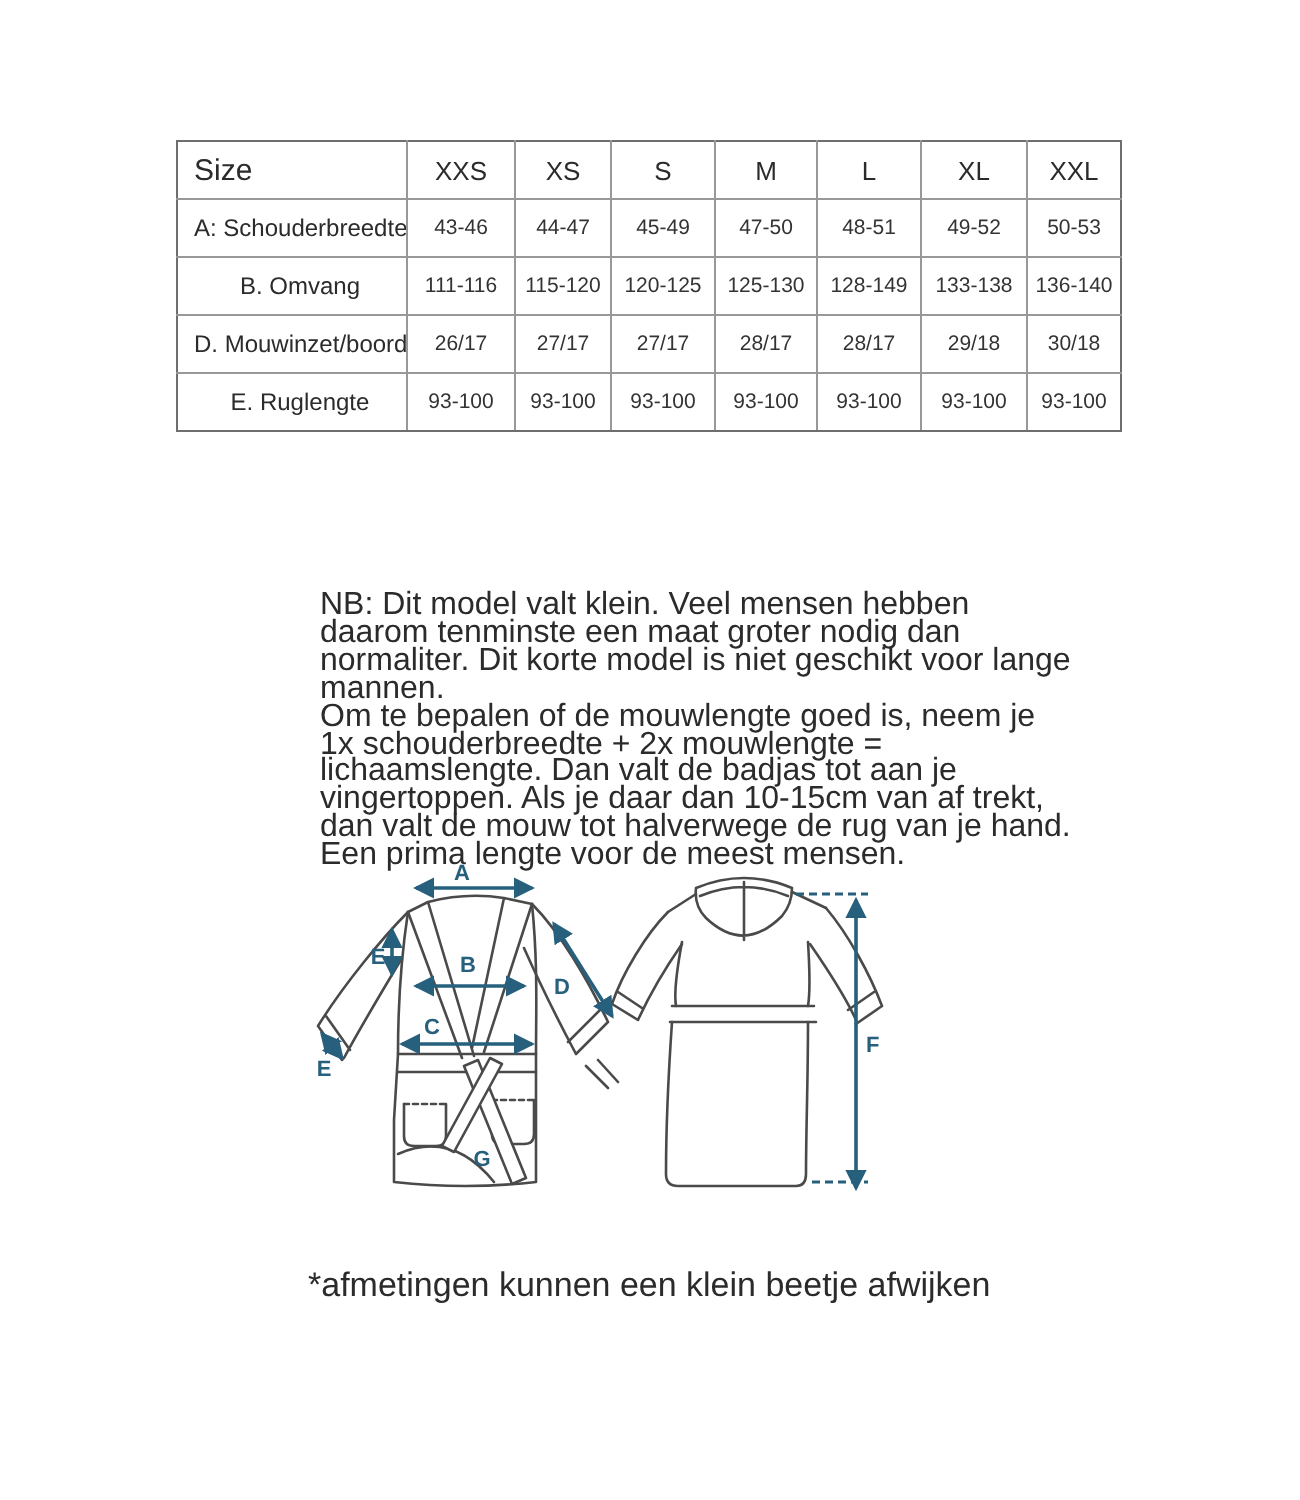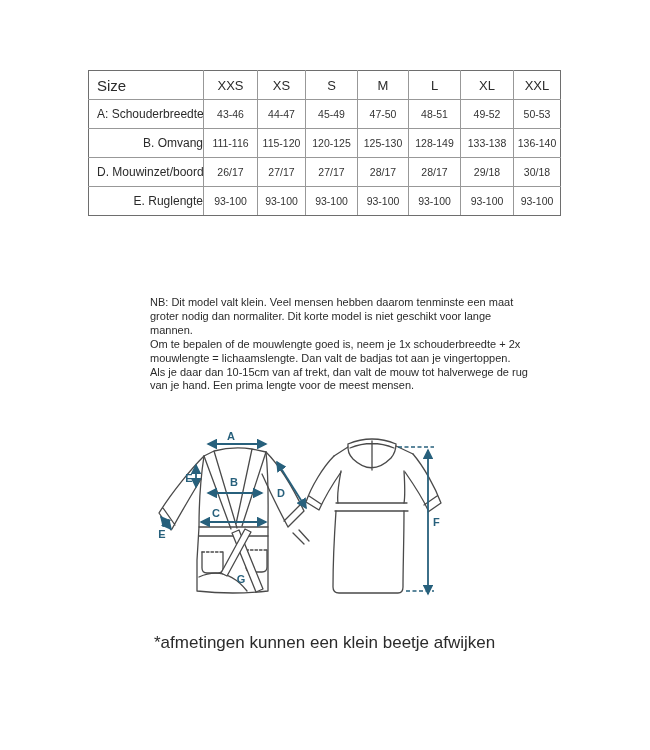--- a/index.html
+++ b/index.html
@@ -14,25 +14,25 @@
     border:1px solid #989898;height:28px;padding:0;margin:0;
     text-align:center;vertical-align:middle;font-weight:400;
     font-size:10.5px;color:#333;white-space:nowrap;overflow:hidden;
   }
   table.size-chart tr:first-child>*{border-top-color:#6e6e6e;}
   table.size-chart tr:last-child>*{border-bottom-color:#6e6e6e;}
   table.size-chart tr>*:first-child{border-left-color:#6e6e6e;}
   table.size-chart tr>*:last-child{border-right-color:#6e6e6e;}
   table.size-chart th{font-size:13px;color:#2b2b2b;}
   table.size-chart th.size-title{font-size:15px;text-align:left;padding-left:8px;margin-left:32px;}
-  table.size-chart td.row-label{font-size:12px;text-align:right;padding-left:8px;color:#2b2b2b;}
+  table.size-chart td.row-label{font-size:12px;text-align:center;padding-left:8px;color:#2b2b2b;}
   
   .notes{
-    position:absolute;left:150px;top:296px;width:378px;
-    font-size:11px;line-height:13.9px;color:#2b2b2b;
+    position:absolute;left:160px;top:296px;width:378px;
+    font-size:16px;line-height:13.9px;color:#2b2b2b;
   }
   
   svg.diagram{position:absolute;left:0;top:0;width:650px;height:750px;}
   svg.diagram text{
     font-family:"Liberation Sans",sans-serif;font-size:11px;font-weight:600;
     stroke:none;
   }
   
   .footnote{
     position:absolute;left:154px;top:633px;font-size:17px;color:#2b2b2b;

